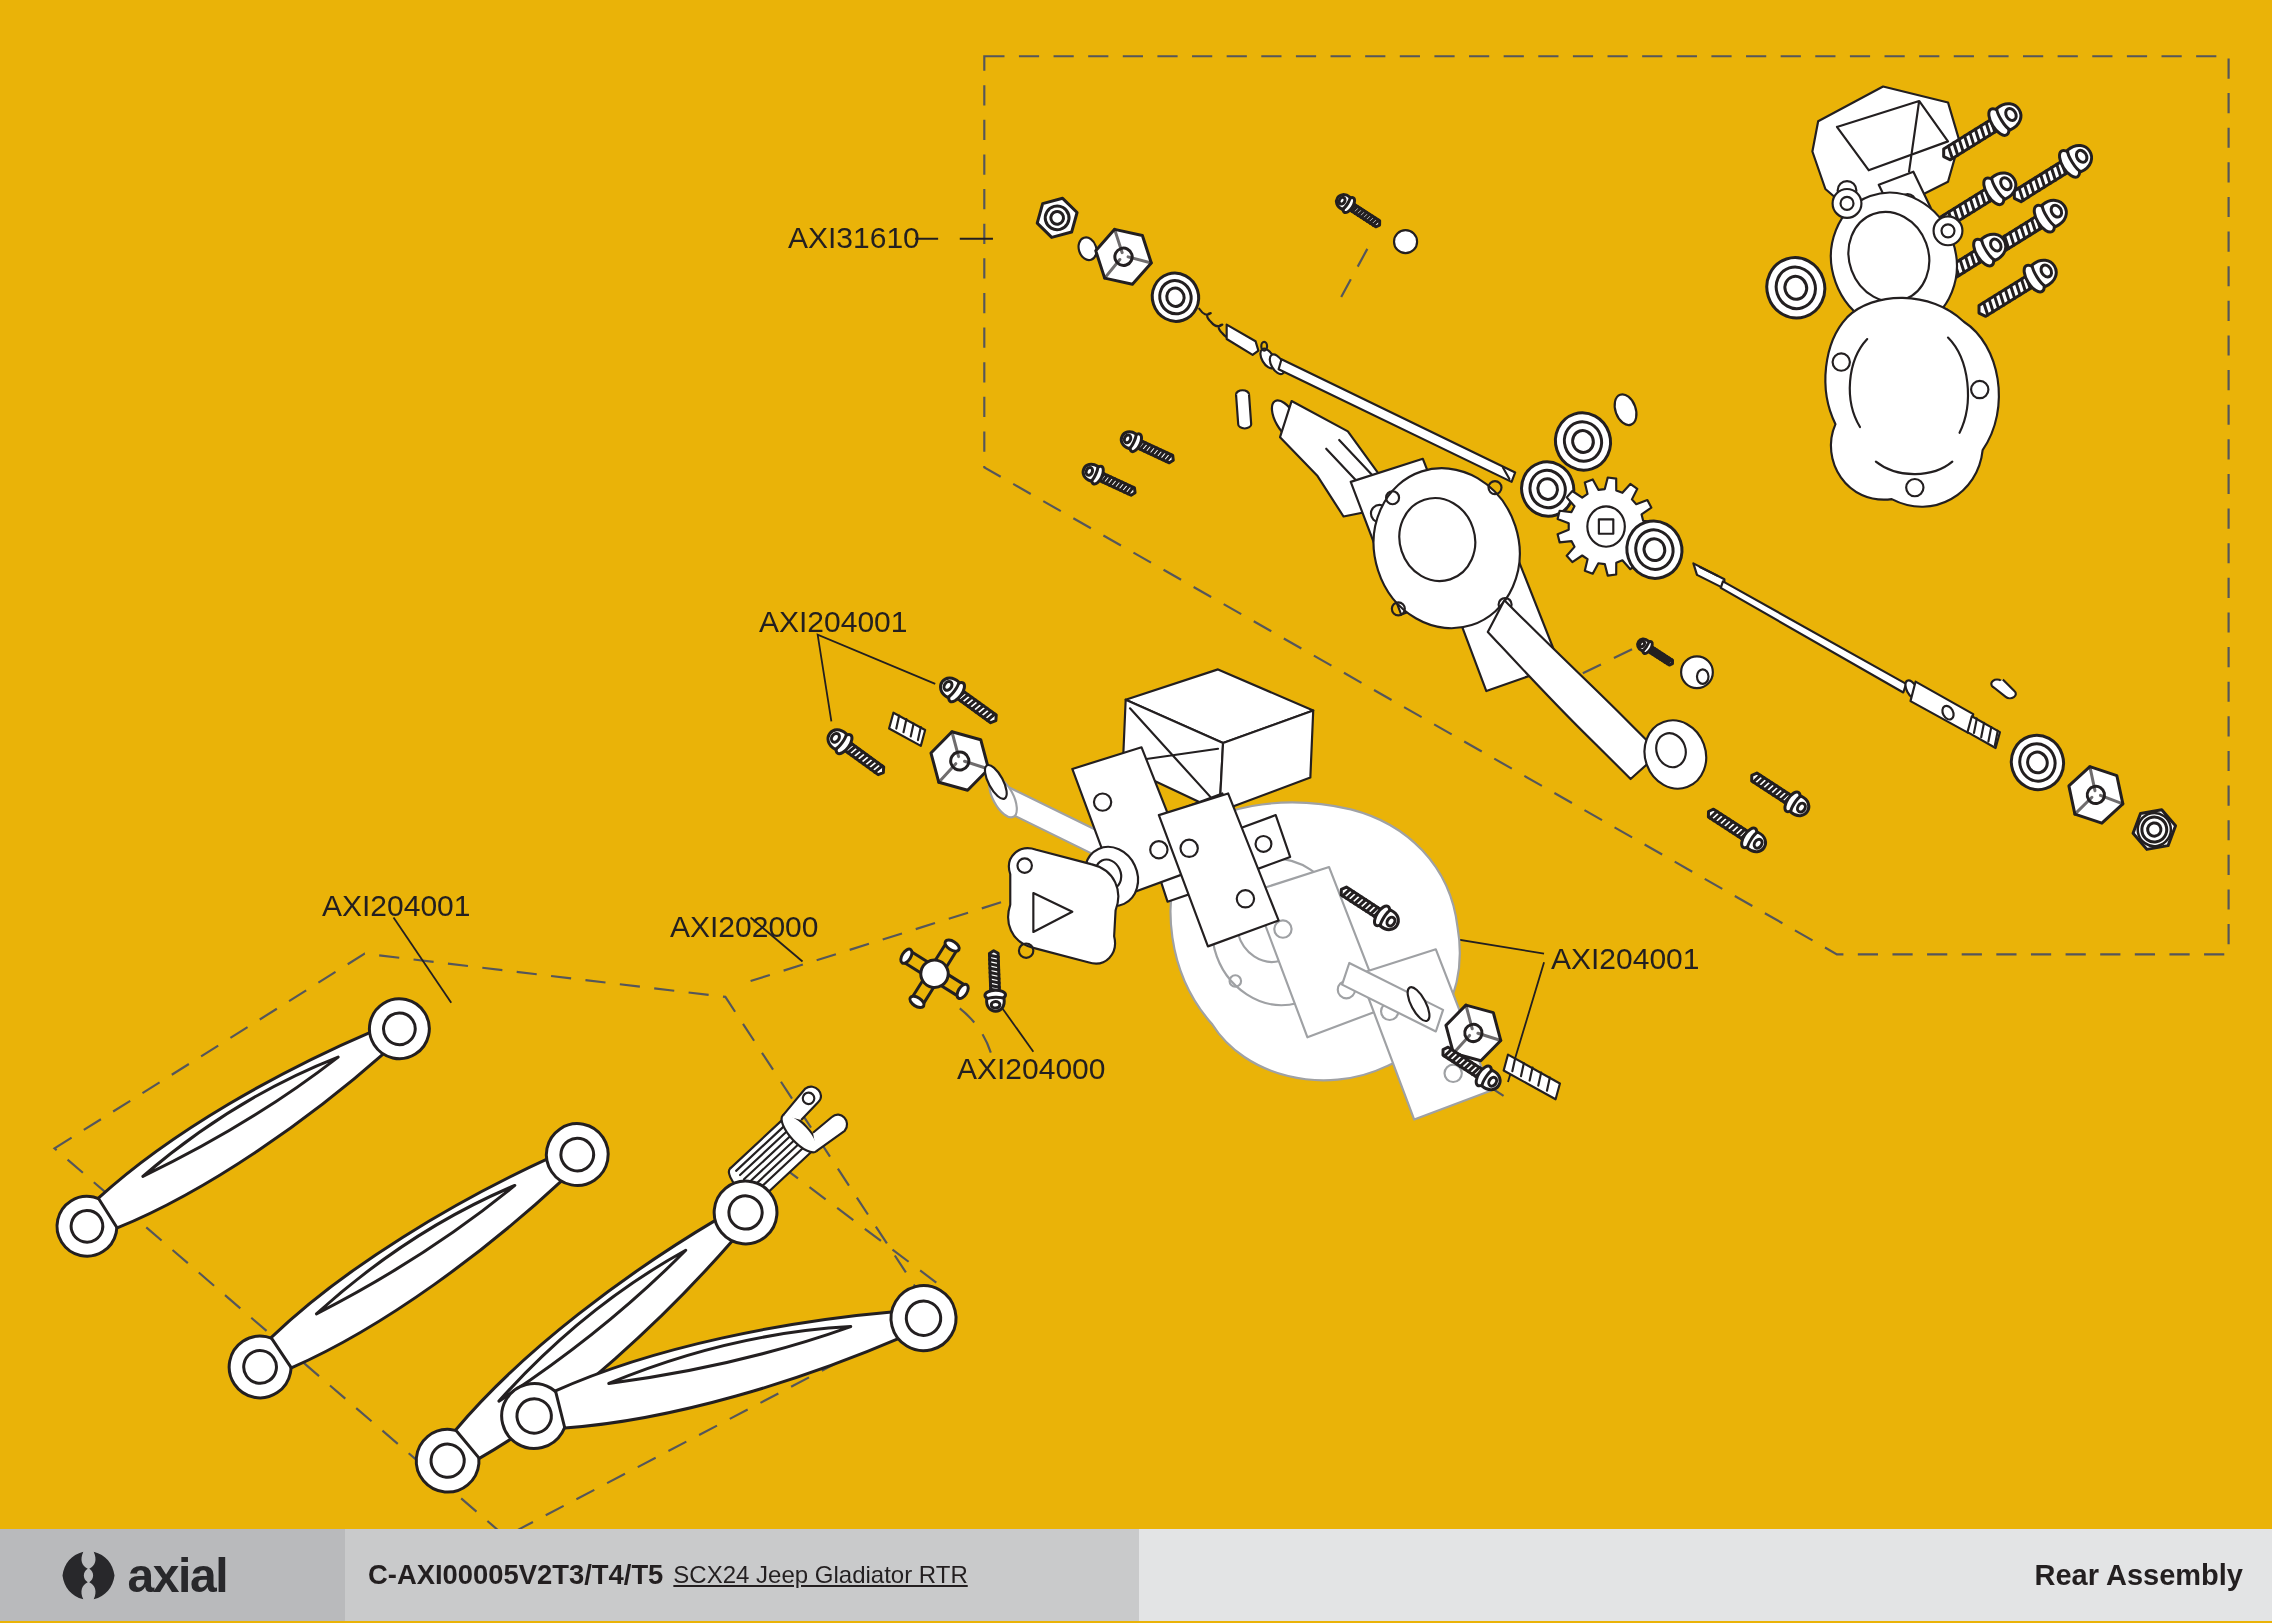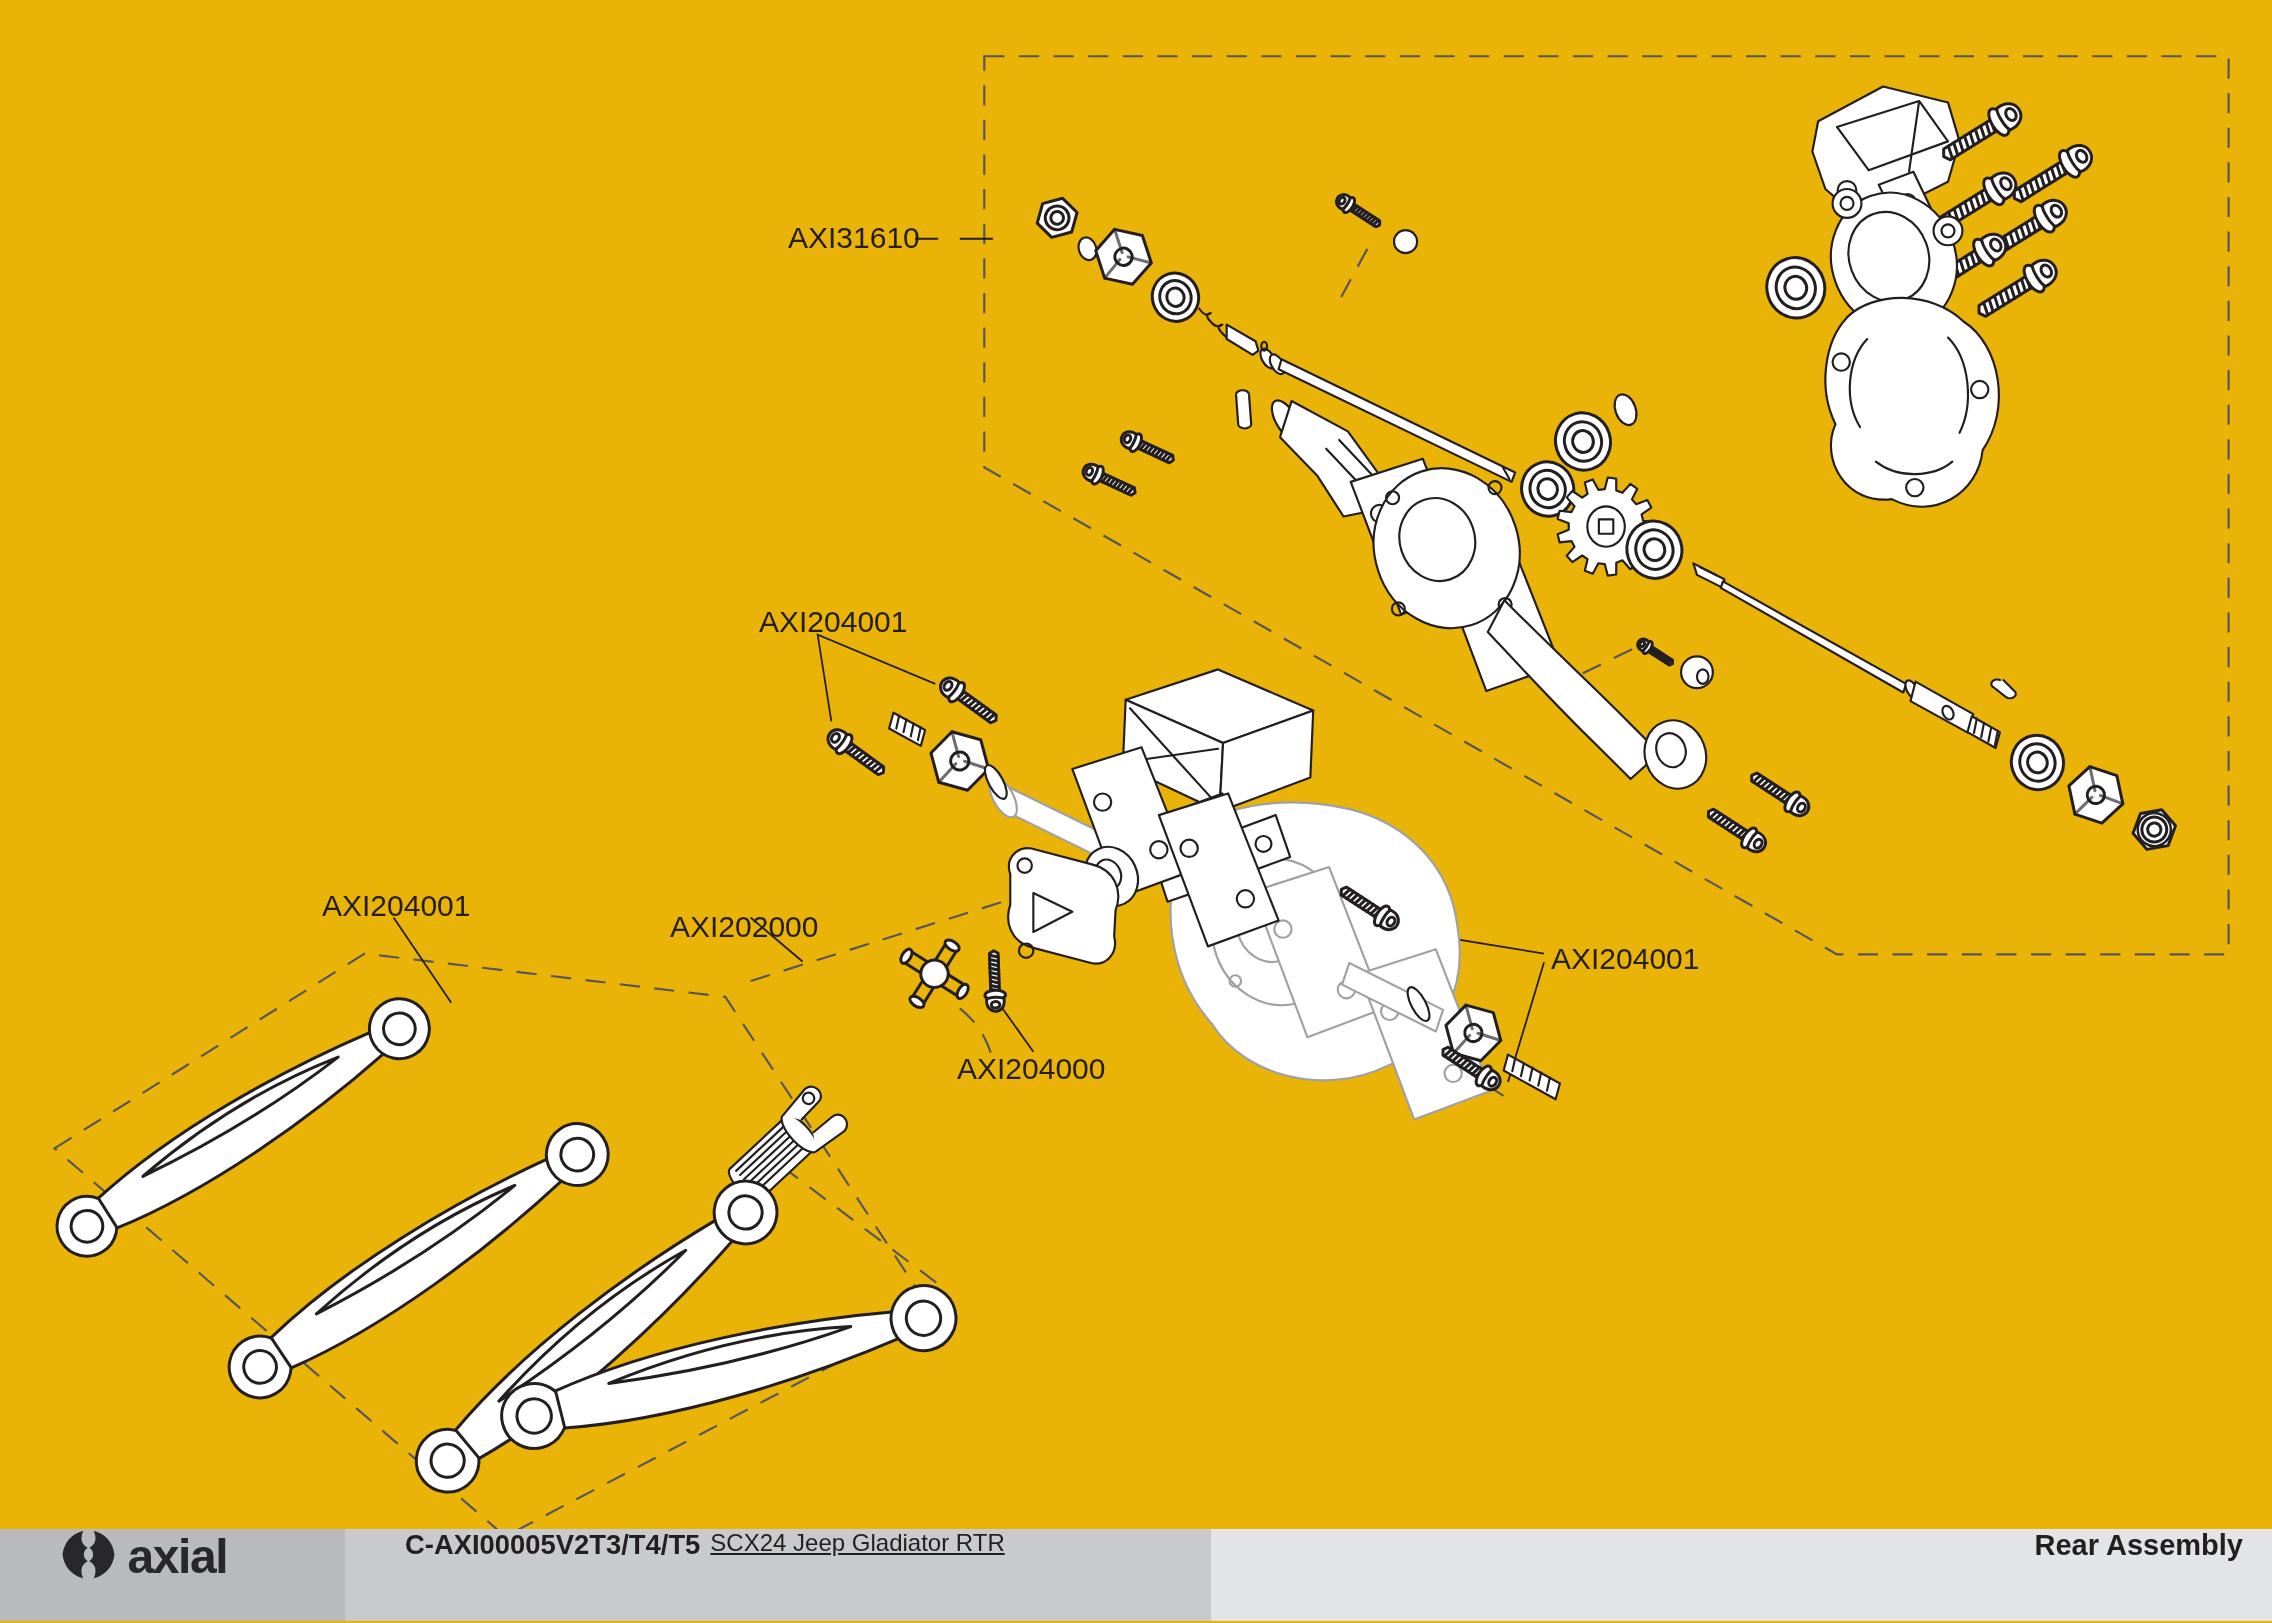--- a/index.html
+++ b/index.html
@@ -3,23 +3,23 @@
 <meta charset="utf-8">
 <style>
   html,body{margin:0;padding:0;background:#ffffff;}
   #page{position:relative;width:2273px;height:1623px;background:#eab308;overflow:hidden;
         font-family:"Liberation Sans",sans-serif;}
   #art{position:absolute;left:0;top:0;width:2273px;height:1623px;}
   .part-label{position:absolute;font-size:30px;color:var(--c-ink,#231f20);letter-spacing:0;
               white-space:nowrap;}
   
   #footer{position:absolute;left:0;top:1529px;width:2273px;height:92px;display:flex;}
-  #footer .seg{height:100%;display:flex;}
+  #footer .seg{height:100%;display:flex;align-items:center;}
   #seg-brand{width:345px;background:var(--c-footer-left,#b9babc);}
-  #seg-product{width:866px;background:var(--c-footer-mid,#c9cacb);padding-left:60px;box-sizing:border-box;}
+  #seg-product{width:794px;background:var(--c-footer-mid,#c9cacb);padding-left:23px;box-sizing:border-box;}
   #seg-page{flex:1;background:var(--c-footer-right,#e3e4e5);justify-content:flex-end;padding-right:30px;box-sizing:border-box;}
   #seg-brand .mark{margin-left:61px;width:55px;height:51px;}
   #seg-brand .word{font-size:48px;font-weight:800;letter-spacing:-1.4px;color:var(--c-logo,#28282b);margin-left:11.5px;}
   #seg-product .code{font-size:27.4px;font-weight:bold;color:var(--c-ink,#231f20);}
   #seg-product .name{font-size:24px;color:var(--c-ink,#231f20);margin-left:10px;text-decoration:underline;}
   #seg-page .title{font-size:29px;font-weight:bold;color:var(--c-ink,#231f20);}
   
   svg .ink{stroke:var(--c-ink,#231f20);fill:none;stroke-width:3;stroke-linejoin:round;stroke-linecap:round;}
   svg .inkf{stroke:var(--c-ink,#231f20);fill:#ffffff;stroke-width:3;stroke-linejoin:round;}
   svg .gray{stroke:var(--c-gray,#9fa1a4);fill:none;stroke-width:3;stroke-linejoin:round;}

